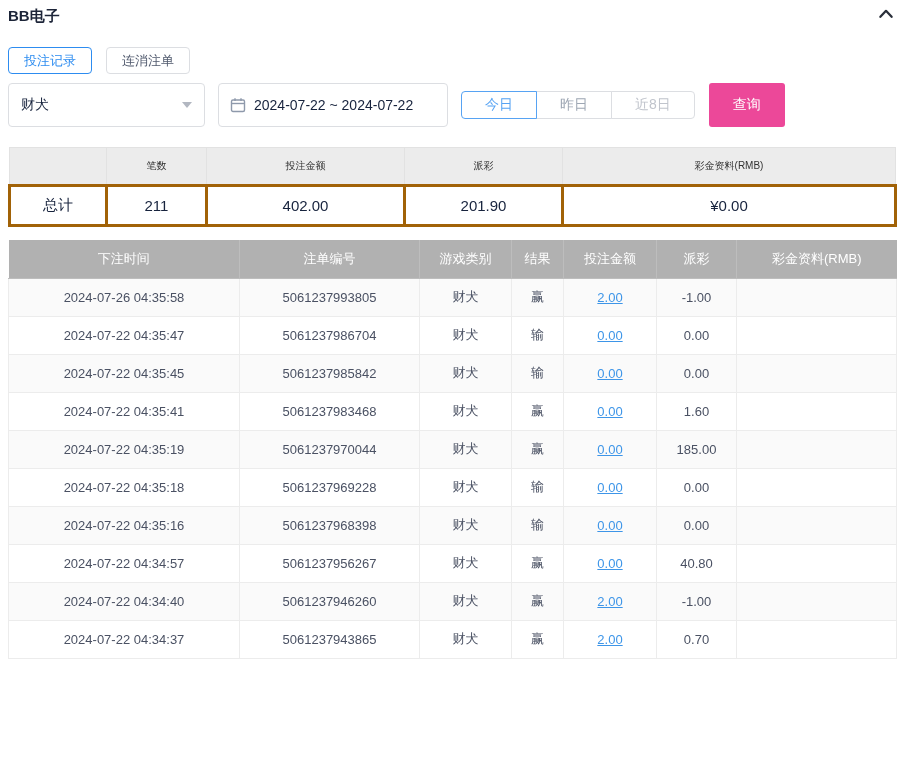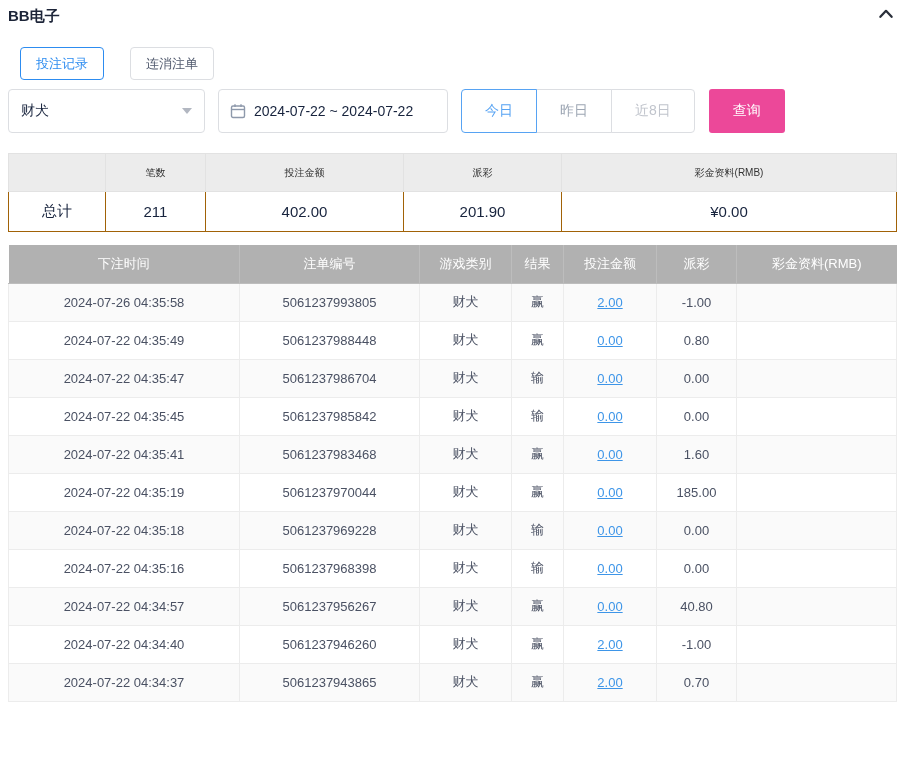--- a/index.html
+++ b/index.html
@@ -11,25 +11,24 @@
   .page { padding: 0 8px; }
 
   
   .panel-header { display: flex; justify-content: space-between; align-items: flex-end; padding-top: 4px; }
   .page-title { font-size: 15px; font-weight: 700; color: #1c2438; }
   .collapse-btn { width: 22px; height: 22px; display: flex; align-items: center; justify-content: center; cursor: pointer; background: none; border: none; }
 
   
   .tabs { display: flex; gap: 14px; margin-top: 21px; }
   .tab {
-    height: 33px; padding: 1px 15px; background: #fff;
+    height: 27px; padding: 1px 15px; background: #fff;
     border: 1px solid #dcdee2; border-radius: 4px;
     font-size: 13px; color: #515a6e; cursor: pointer;
     font-family: inherit;
-    margin-left: 12px;
   }
   .tab.active { border-color: #2d8cf0; color: #2d8cf0; }
 
   
   .filters { display: flex; align-items: center; margin-top: 9px; }
   .select {
     width: 197px; height: 44px; border: 1px solid #dcdee2; border-radius: 4px;
     display: flex; align-items: center; justify-content: space-between;
     padding: 0 12px; font-size: 14px; color: #17233d; cursor: pointer; background: #fff;
   }
@@ -37,21 +36,21 @@
     width: 0; height: 0; border-left: 5px solid transparent;
     border-right: 5px solid transparent; border-top: 6px solid #b2b7c1;
   }
   .date-input {
     width: 230px; height: 44px; border: 1px solid #dcdee2; border-radius: 4px;
     display: flex; align-items: center; gap: 8px; padding: 16px 11px;
     font-size: 14px; color: #17233d; margin-left: 13px; cursor: pointer; background: #fff;
   }
   .quick-group { display: flex; margin-left: 13px; }
   .quick {
-    height: 44px; padding: 0 23px; background: #fff;
+    height: 28px; padding: 0 23px; background: #fff;
     border: 1px solid #dcdee2; font-size: 14px; color: #9ea7b4;
     cursor: pointer; margin-left: -1px; font-family: inherit;
   }
   .quick:first-child { margin-left: 0; border-radius: 4px 0 0 4px; }
   .quick:last-child { border-radius: 0 4px 4px 0; }
   .quick.active { border-color: #57a3f3; color: #57a3f3; position: relative; z-index: 1; }
   .quick.muted { color: #c0c4cc; }
   .search-btn {
     height: 44px; width: 76px; margin-left: 14px;
     background: #ec4899; border: none; border-radius: 3px;
@@ -61,21 +60,21 @@
   
   table { border-collapse: collapse; table-layout: fixed; width: 100%; }
   td, th { white-space: nowrap; overflow: hidden; }
   .summary { margin-top: 20px; }
   .summary th {
     background: #ececec; height: 38px; font-size: 10px; font-weight: 400;
     color: #333; border: 1px solid #e2e2e2; text-align: center;
   }
   .summary td {
     height: 40px; font-size: 15px; color: #17233d;
-    text-align: center; border: 1px solid #a16207; background: #fff;
+    text-align: center; border: 3px solid #a16207; background: #fff;
   }
 
   
   .records { margin-top: 13px; }
   .records th {
     background: #b1b1b1; color: #ffffff; height: 38px;
     font-size: 13px; font-weight: 400; text-align: center;
     border-right: 1px solid #bdbdbd; border-bottom: 1px solid #bdbdbd;
   }
   .records th:last-child { border-right: none; }
@@ -188,29 +187,20 @@
         <tr>
           <td>2024-07-26 04:35:58</td>
           <td>5061237993805</td>
           <td>财犬</td>
           <td>赢</td>
           <td><a class="amount-link">2.00</a></td>
           <td class="neg">-1.00</td>
           <td></td>
         </tr>
         <tr>
-          <td>2024-07-22 04:35:49</td>
-          <td>5061237988448</td>
-          <td>财犬</td>
-          <td>赢</td>
-          <td><a class="amount-link">0.00</a></td>
-          <td>0.80</td>
-          <td></td>
-        </tr>
-        <tr>
           <td>2024-07-22 04:35:47</td>
           <td>5061237986704</td>
           <td>财犬</td>
           <td>输</td>
           <td><a class="amount-link">0.00</a></td>
           <td>0.00</td>
           <td></td>
         </tr>
         <tr>
           <td>2024-07-22 04:35:45</td>

